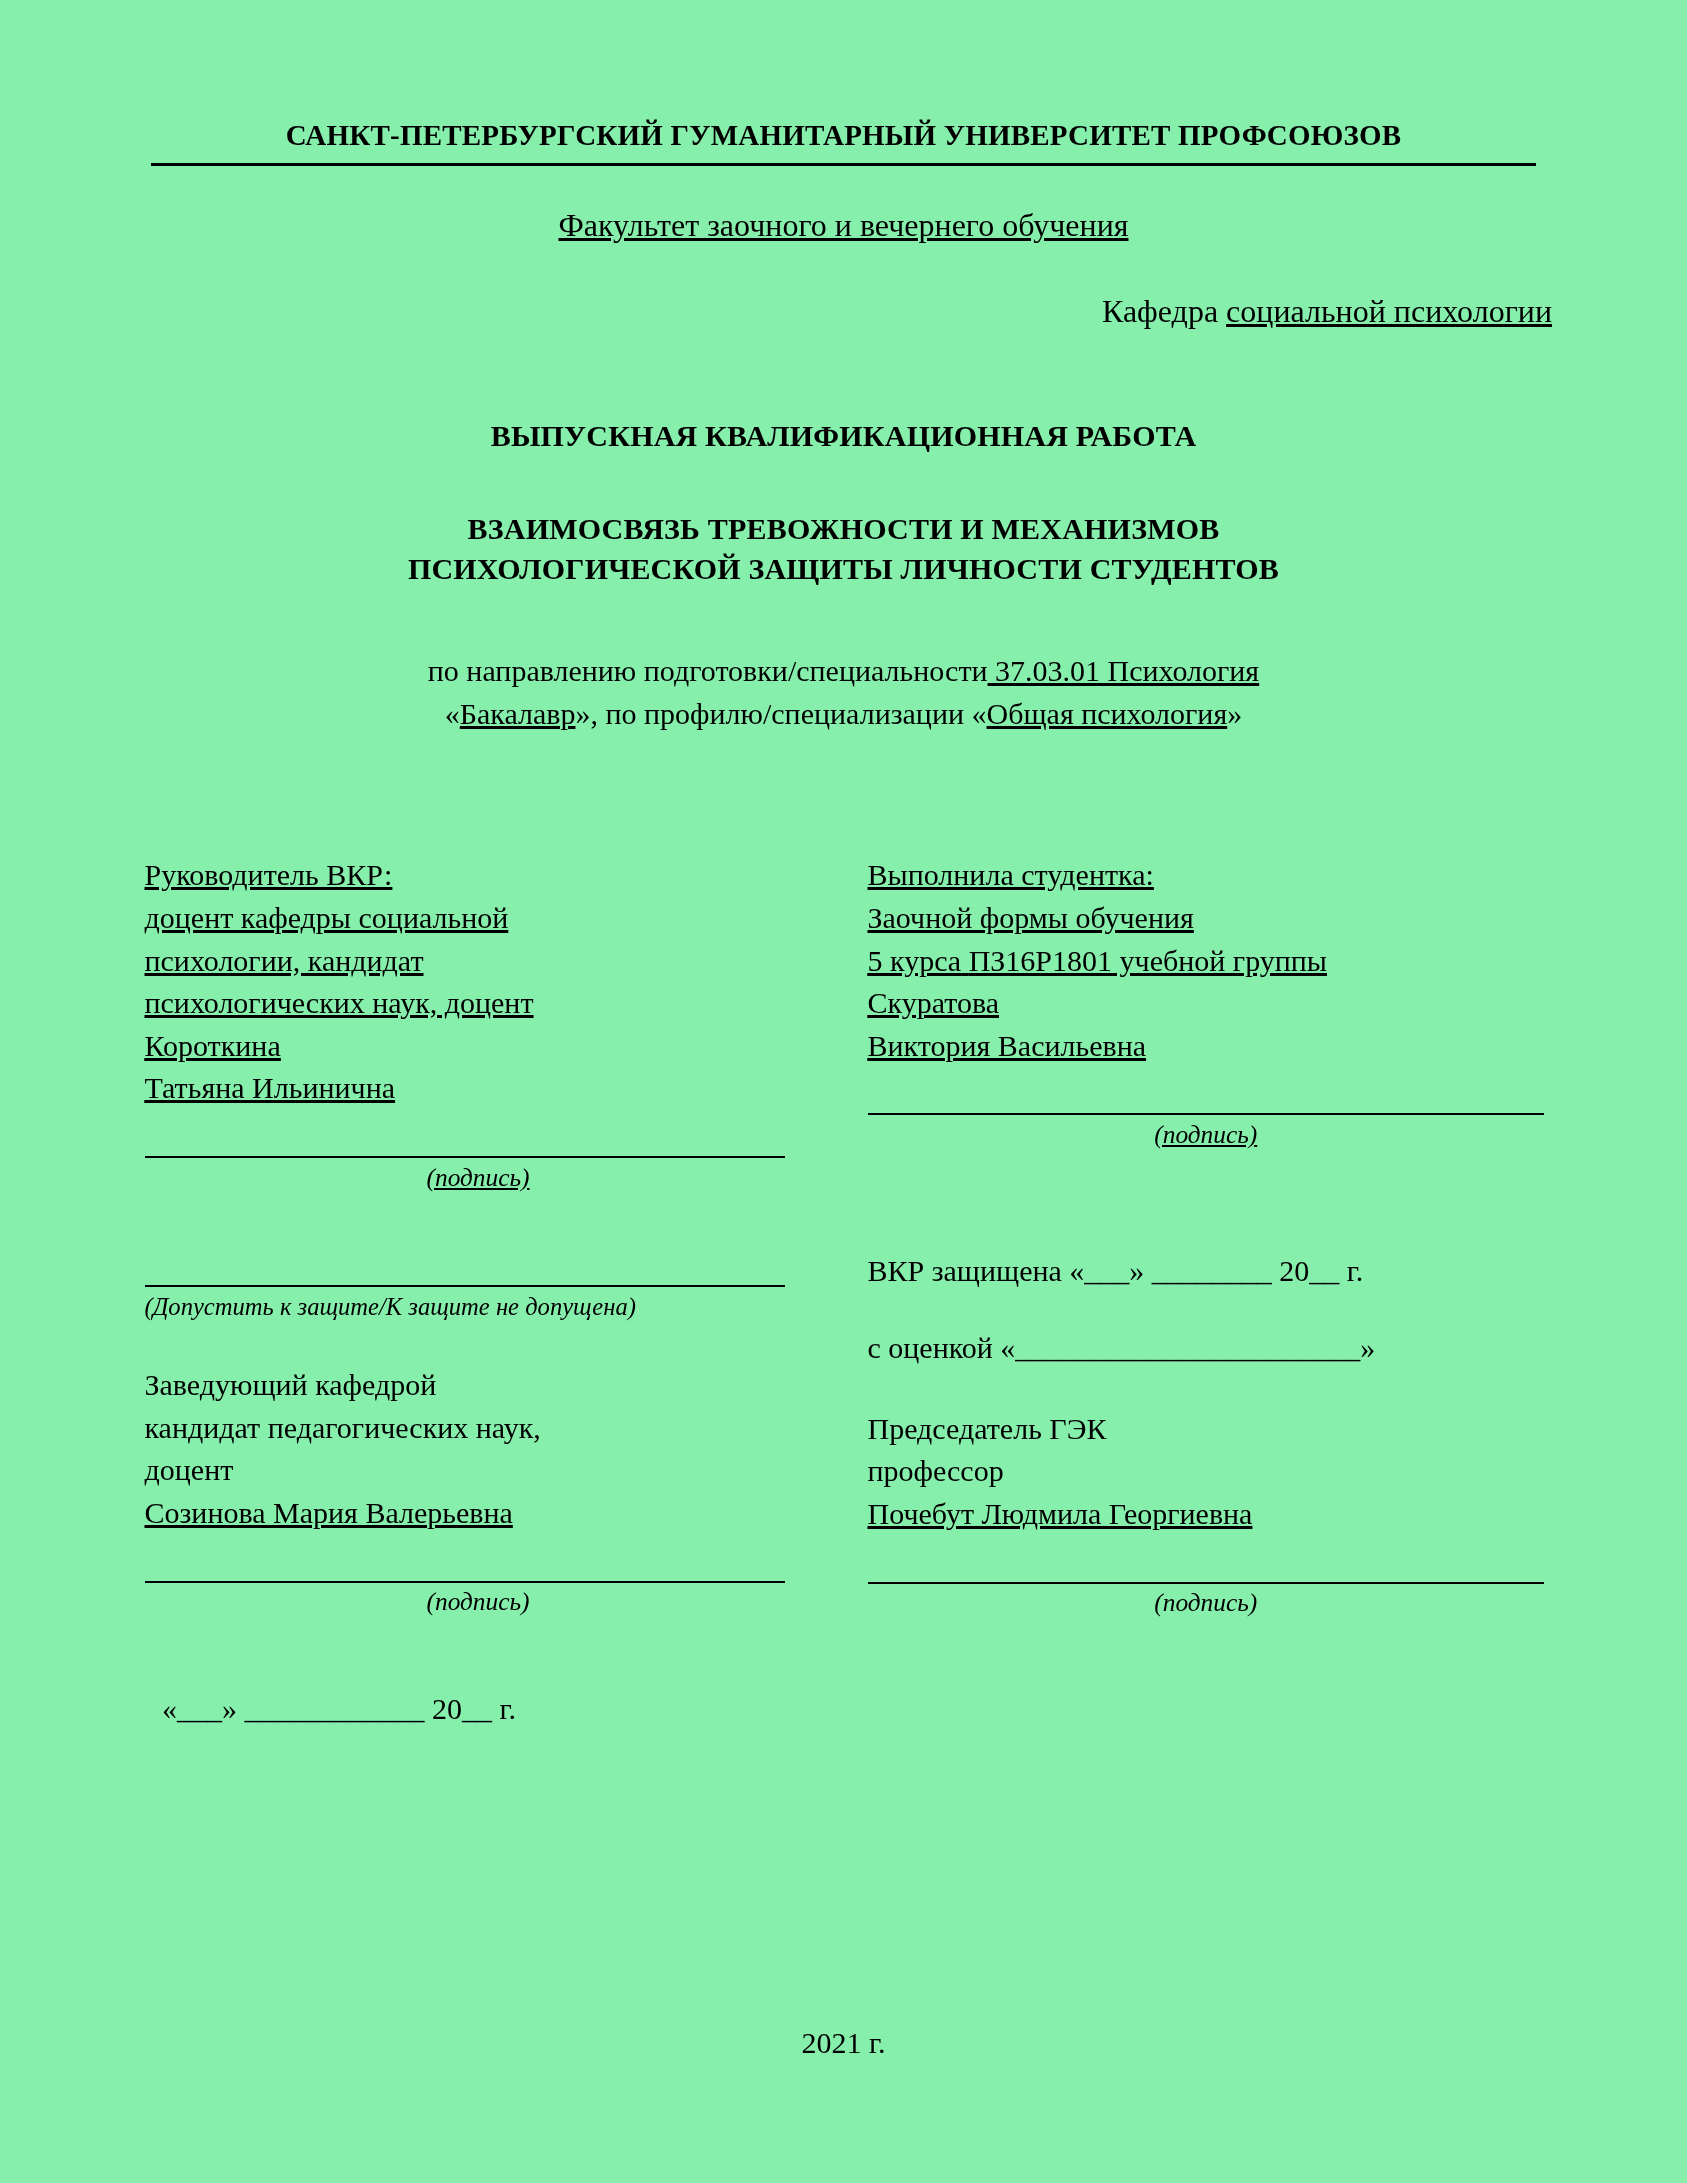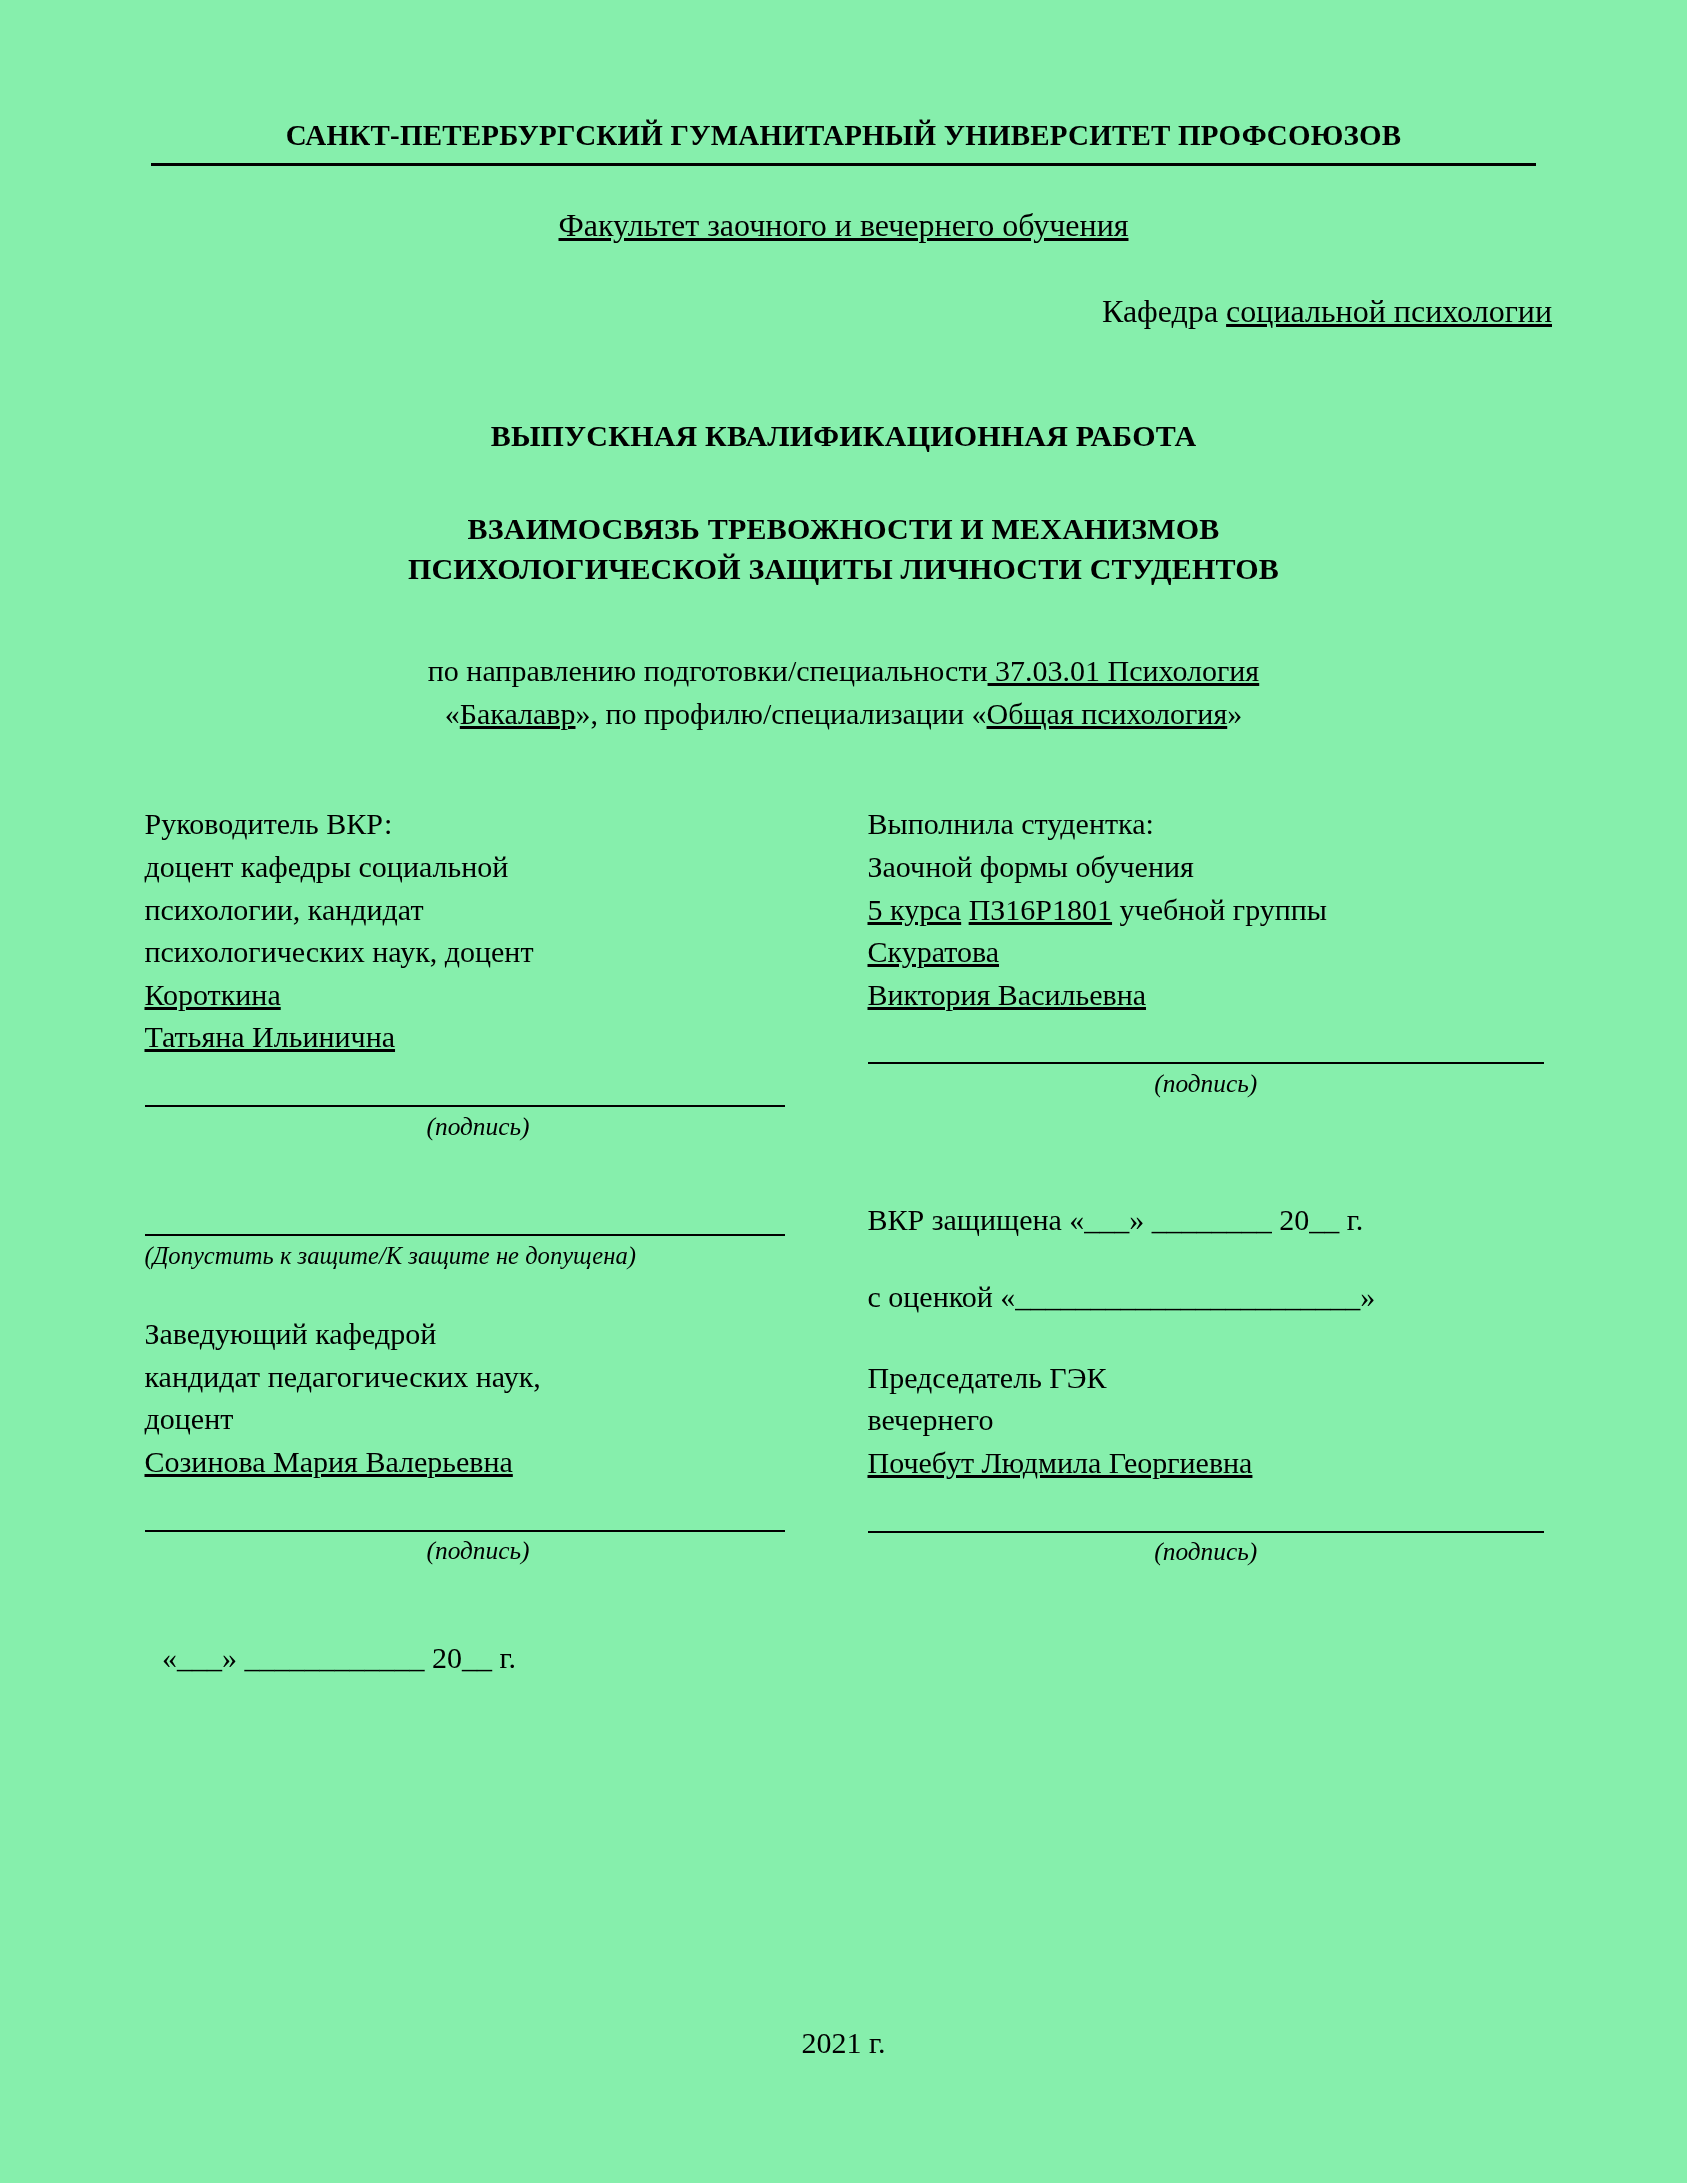--- a/index.html
+++ b/index.html
@@ -67,21 +67,22 @@
     font-size: 30px;
     margin-top: 62px;
     line-height: 1.42;
     padding: 0 95px;
   }
   .direction .u {
     text-decoration: underline;
   }
   .columns {
     display: flex;
-    margin-top: 68px;
+    margin-top: 119px;
+    text-decoration: underline;
   }
   .col {
     width: 50%;
     box-sizing: border-box;
   }
   .col.left {
     padding-left: 17.5px;
     padding-right: 32px;
   }
   .col.right {
@@ -235,21 +236,21 @@
     <div class="col right">
       <div class="defended">
         <b>ВКР защищена</b>
         <span>«___» ________ 20__ г.</span>
       </div>
       <div class="grade">
         <span>с оценкой «</span><span>_______________________</span><span>»</span>
       </div>
       <div class="chair-block">
         <div>Председатель ГЭК</div>
-        <div>вечернего</div>
+        <div>профессор</div>
         <div><span class="u">Почебут Людмила Георгиевна</span></div>
       </div>
       <div class="sig-line"></div>
       <div class="sig-caption">(подпись)</div>
     </div>
 
   </div>
 
   <div class="footer">
     <div>2021 г.</div>

